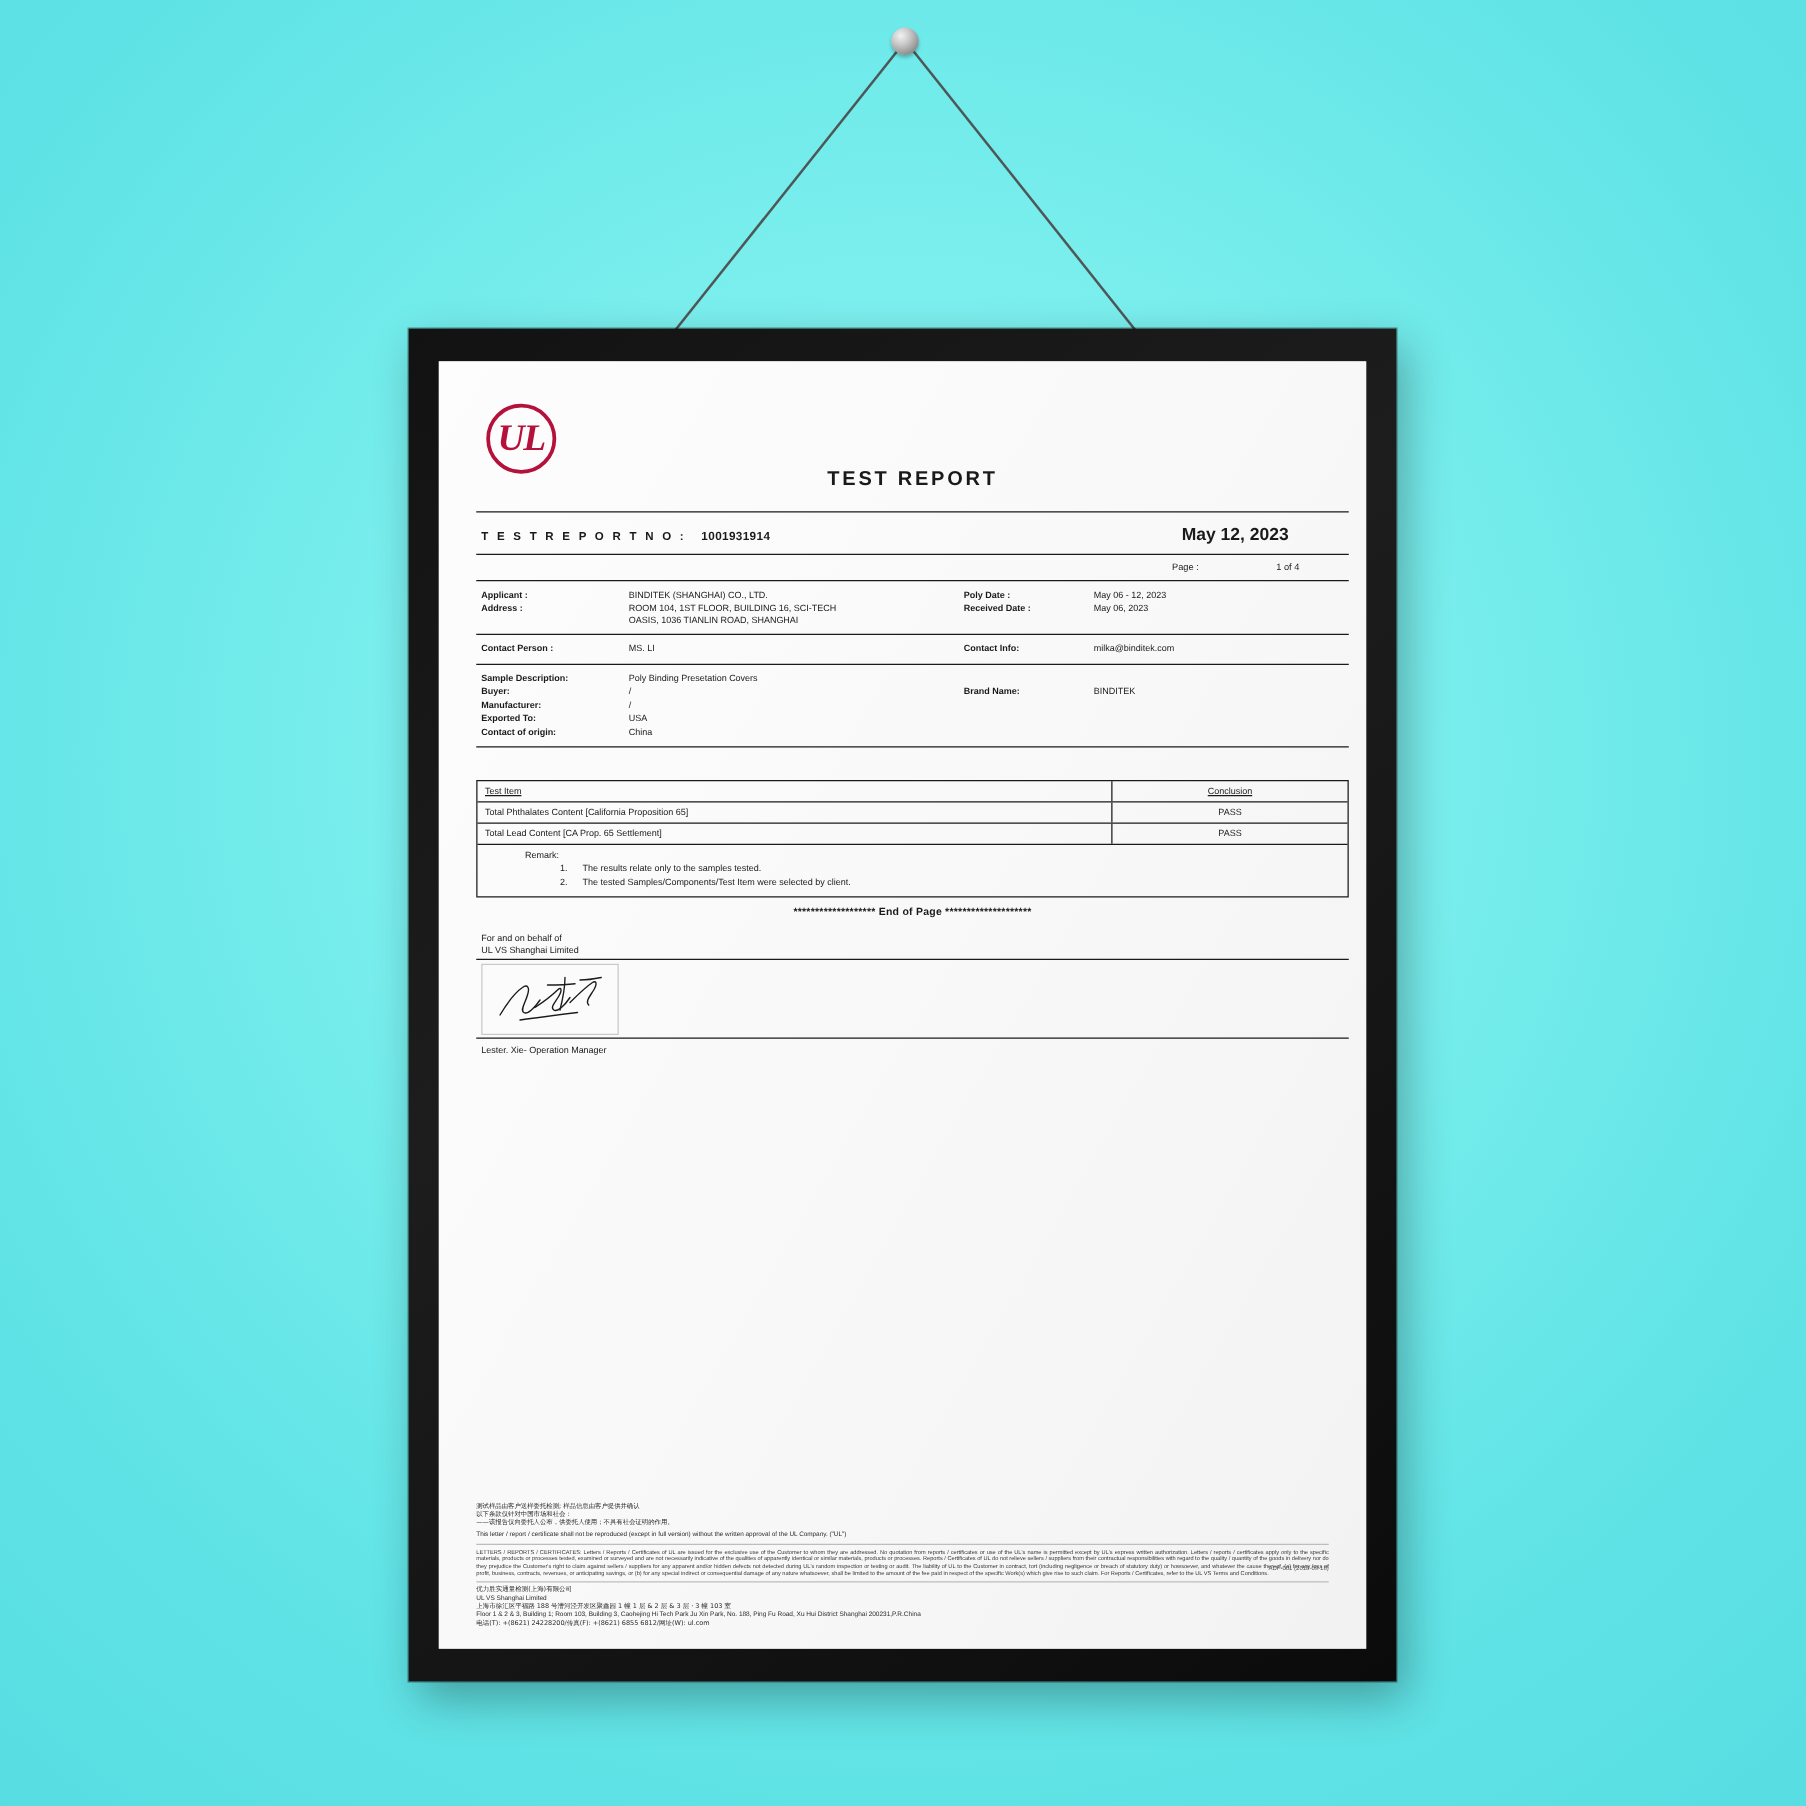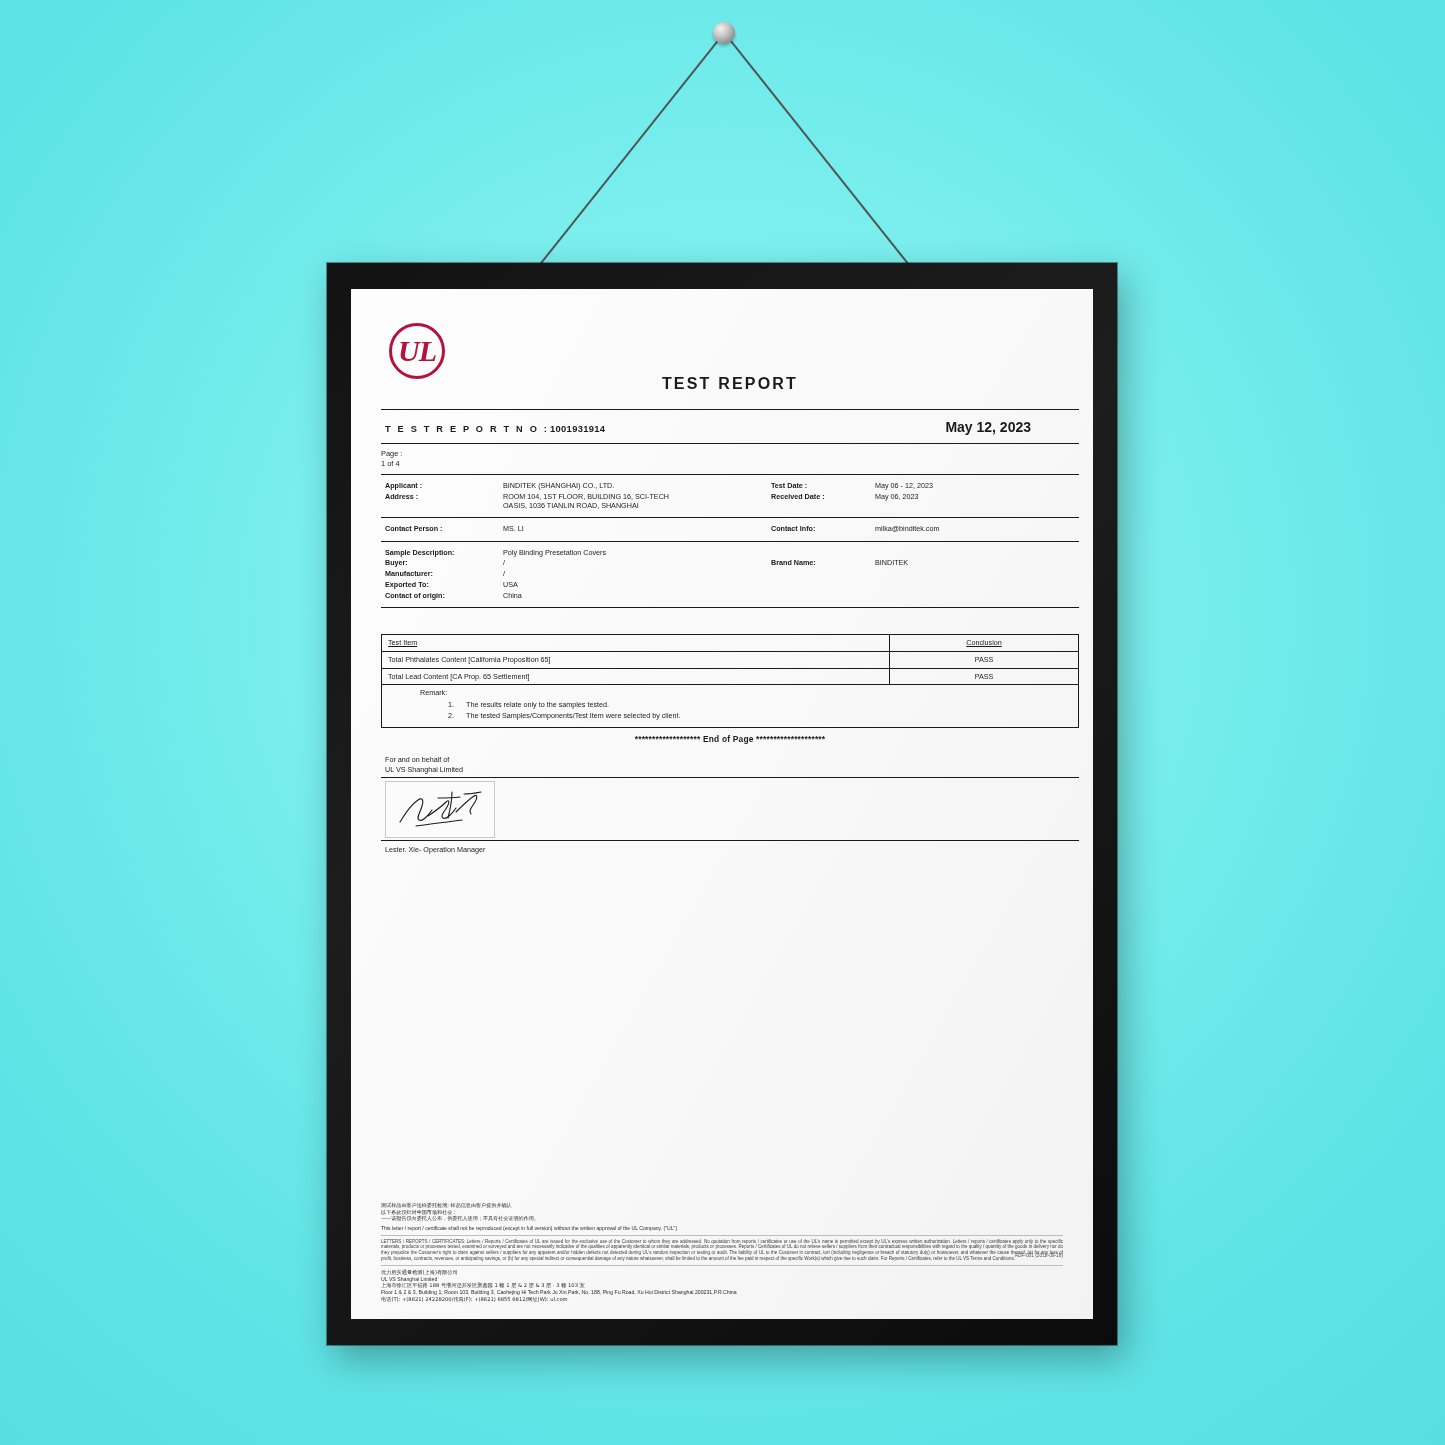--- a/index.html
+++ b/index.html
@@ -138,37 +138,36 @@
     border-bottom: 0.9px solid #1a1a1a;
   }
   .rep-label {
     font-size: 9.2px;
     letter-spacing: 2.2px;
     font-weight: bold;
   }
   .rep-no {
     font-size: 9.4px;
     font-weight: bold;
-    margin-left: 1px;
+    margin-left: 12px;
     letter-spacing: 0.3px;
   }
   .rep-left { display: flex; align-items: baseline; }
   .rep-date {
     font-size: 14px;
     font-weight: bold;
     margin-right: 44px;
   }
   
   .page-row {
     display: flex;
     justify-content: flex-end;
     padding: 5px 4px 5px 0;
     border-bottom: 0.9px solid #1a1a1a;
     font-size: 7.4px;
-    flex-direction: column;
   }
   .page-row .pg-label { margin-right: 62px; }
   .page-row .pg-val { width: 54px; }
   
   .info-block {
     padding: 6px 4px 5px 4px;
     border-bottom: 0.9px solid #1a1a1a;
   }
   .info-line {
     display: flex;
@@ -328,21 +327,21 @@
 
           <div class="page-row">
             <span class="pg-label">Page :</span>
             <span class="pg-val">1 of 4</span>
           </div>
 
           <div class="info-block">
             <div class="info-line">
               <span class="c1 bold">Applicant :</span>
               <span class="c2">BINDITEK (SHANGHAI) CO., LTD.</span>
-              <span class="c3 bold">Test Date :</span>
+              <span class="c3 bold">Poly Date :</span>
               <span class="c4">May 06 - 12, 2023</span>
             </div>
             <div class="info-line">
               <span class="c1 bold">Address :</span>
               <span class="c2">
                 <span>ROOM 104, 1ST FLOOR, BUILDING 16, SCI-TECH</span><br>
                 <span>OASIS, 1036 TIANLIN ROAD, SHANGHAI</span>
               </span>
               <span class="c3 bold">Received Date :</span>
               <span class="c4">May 06, 2023</span>

